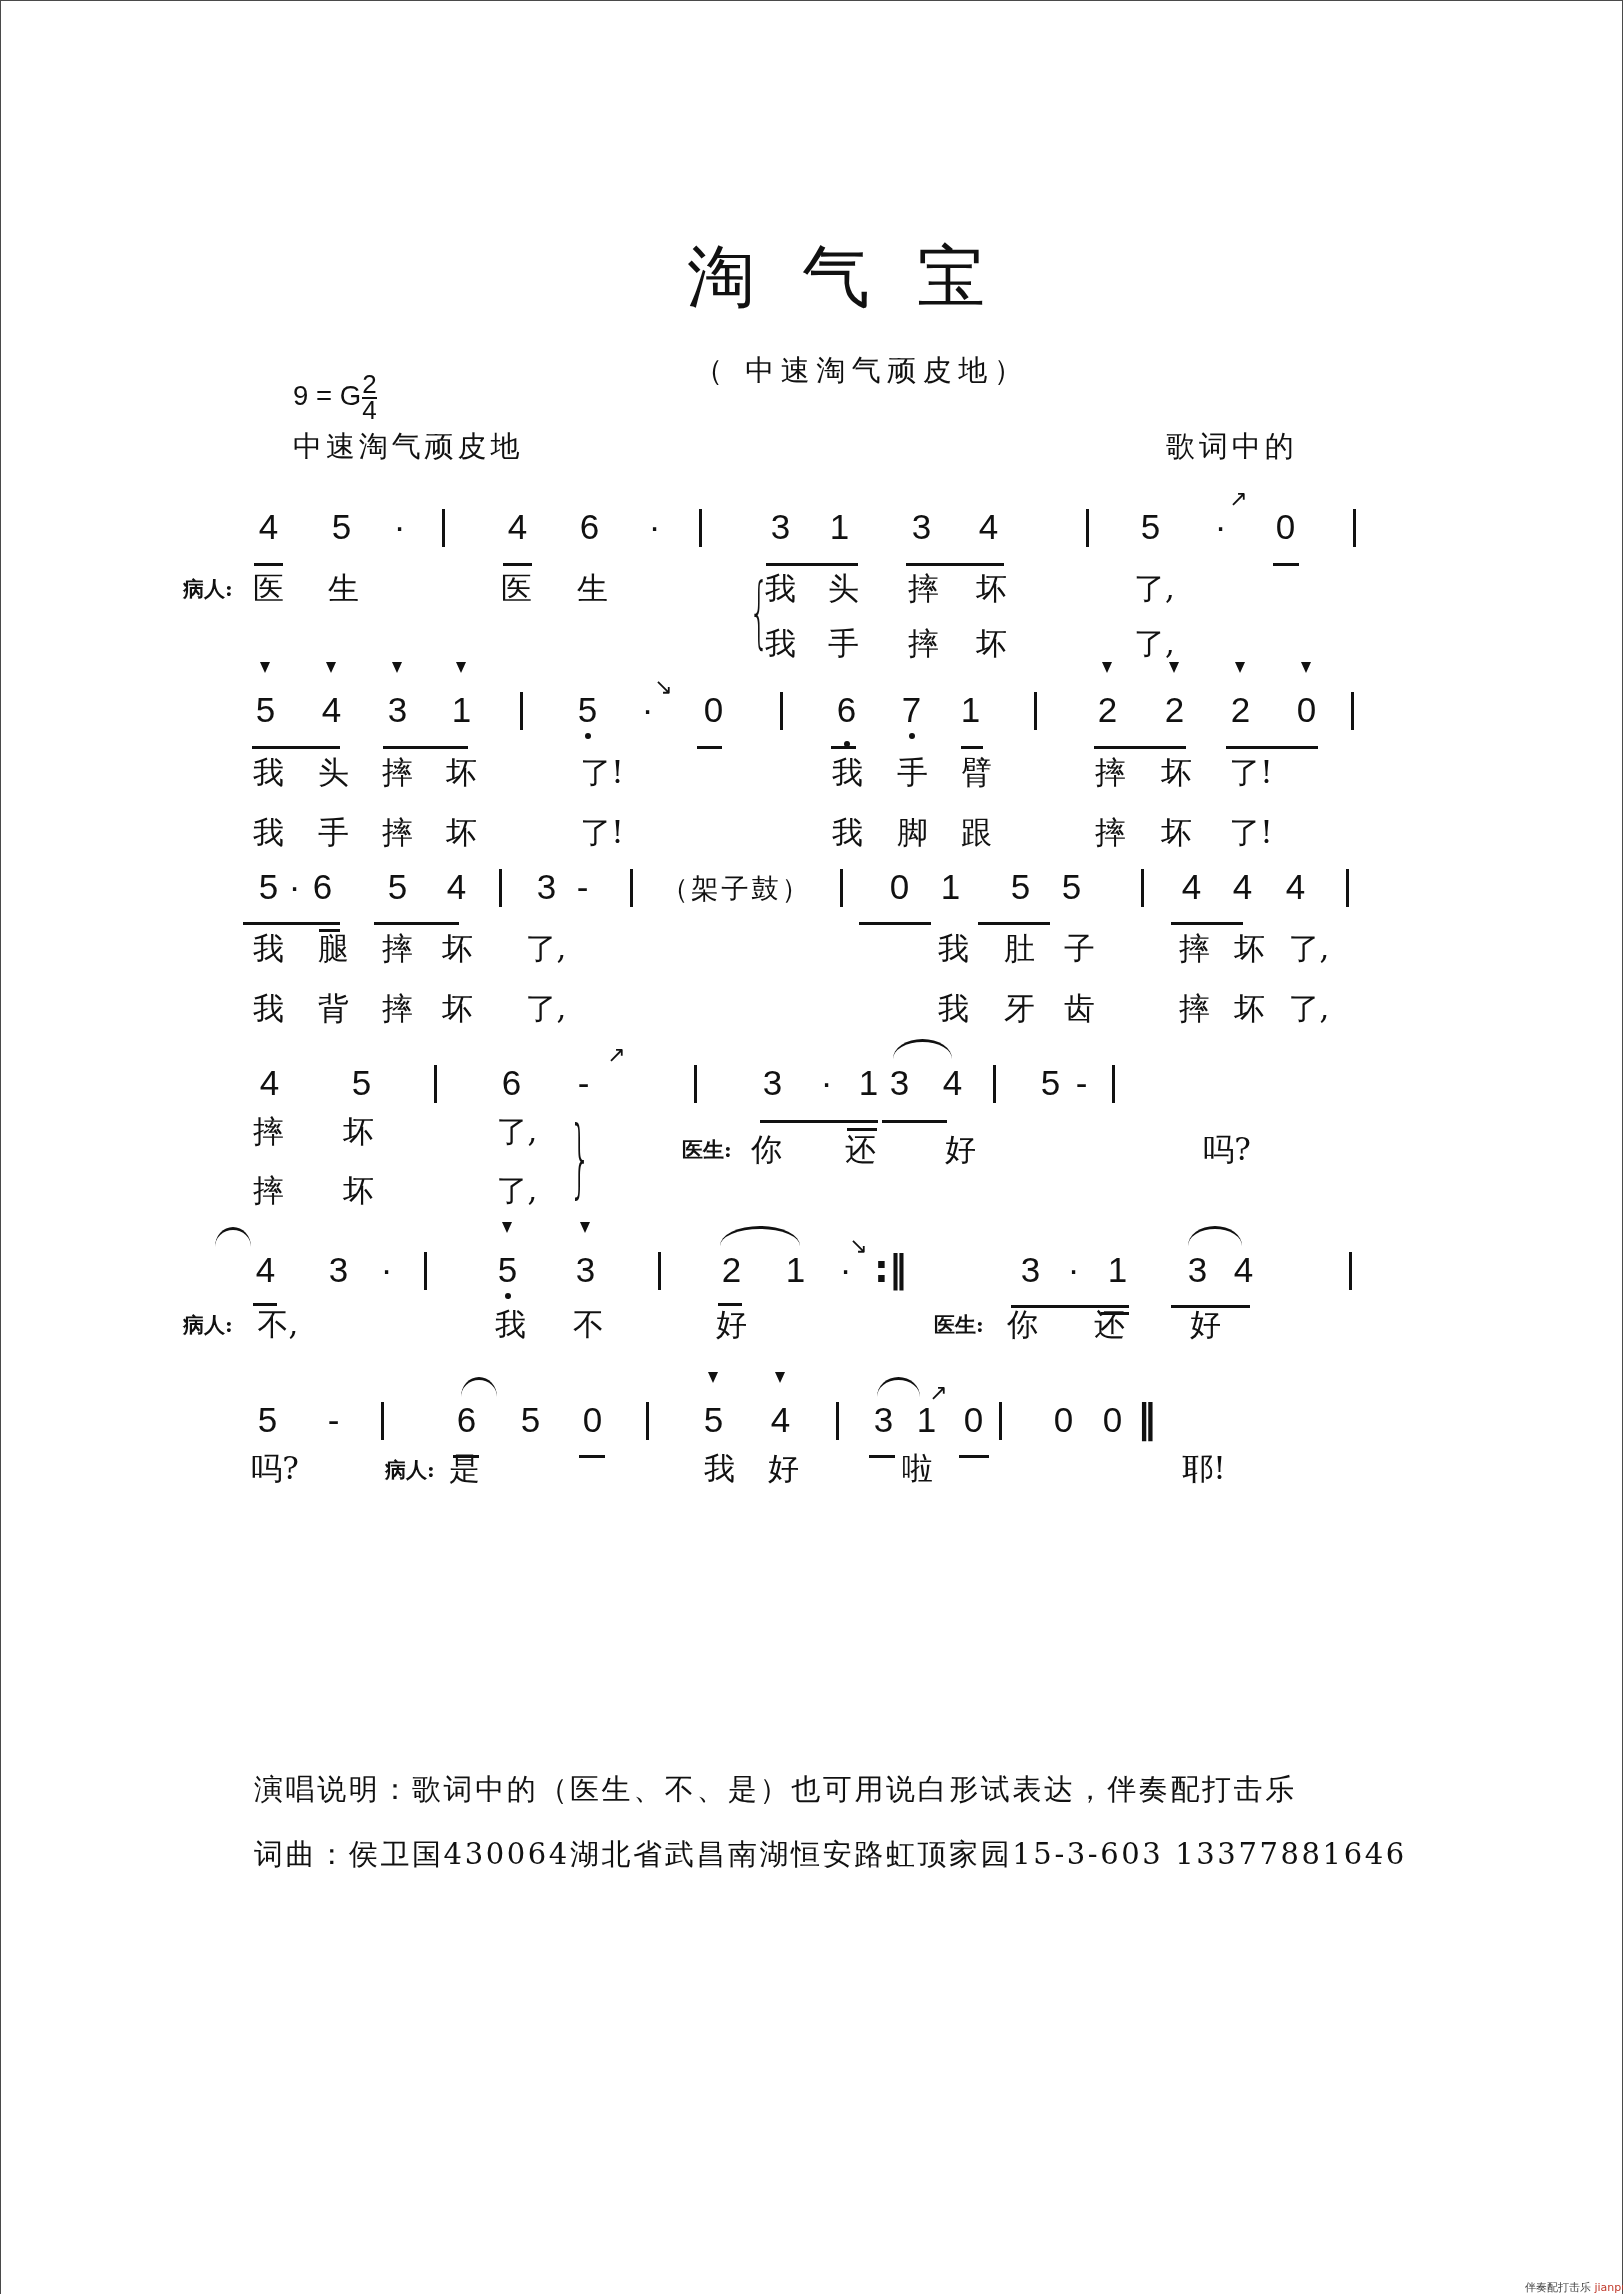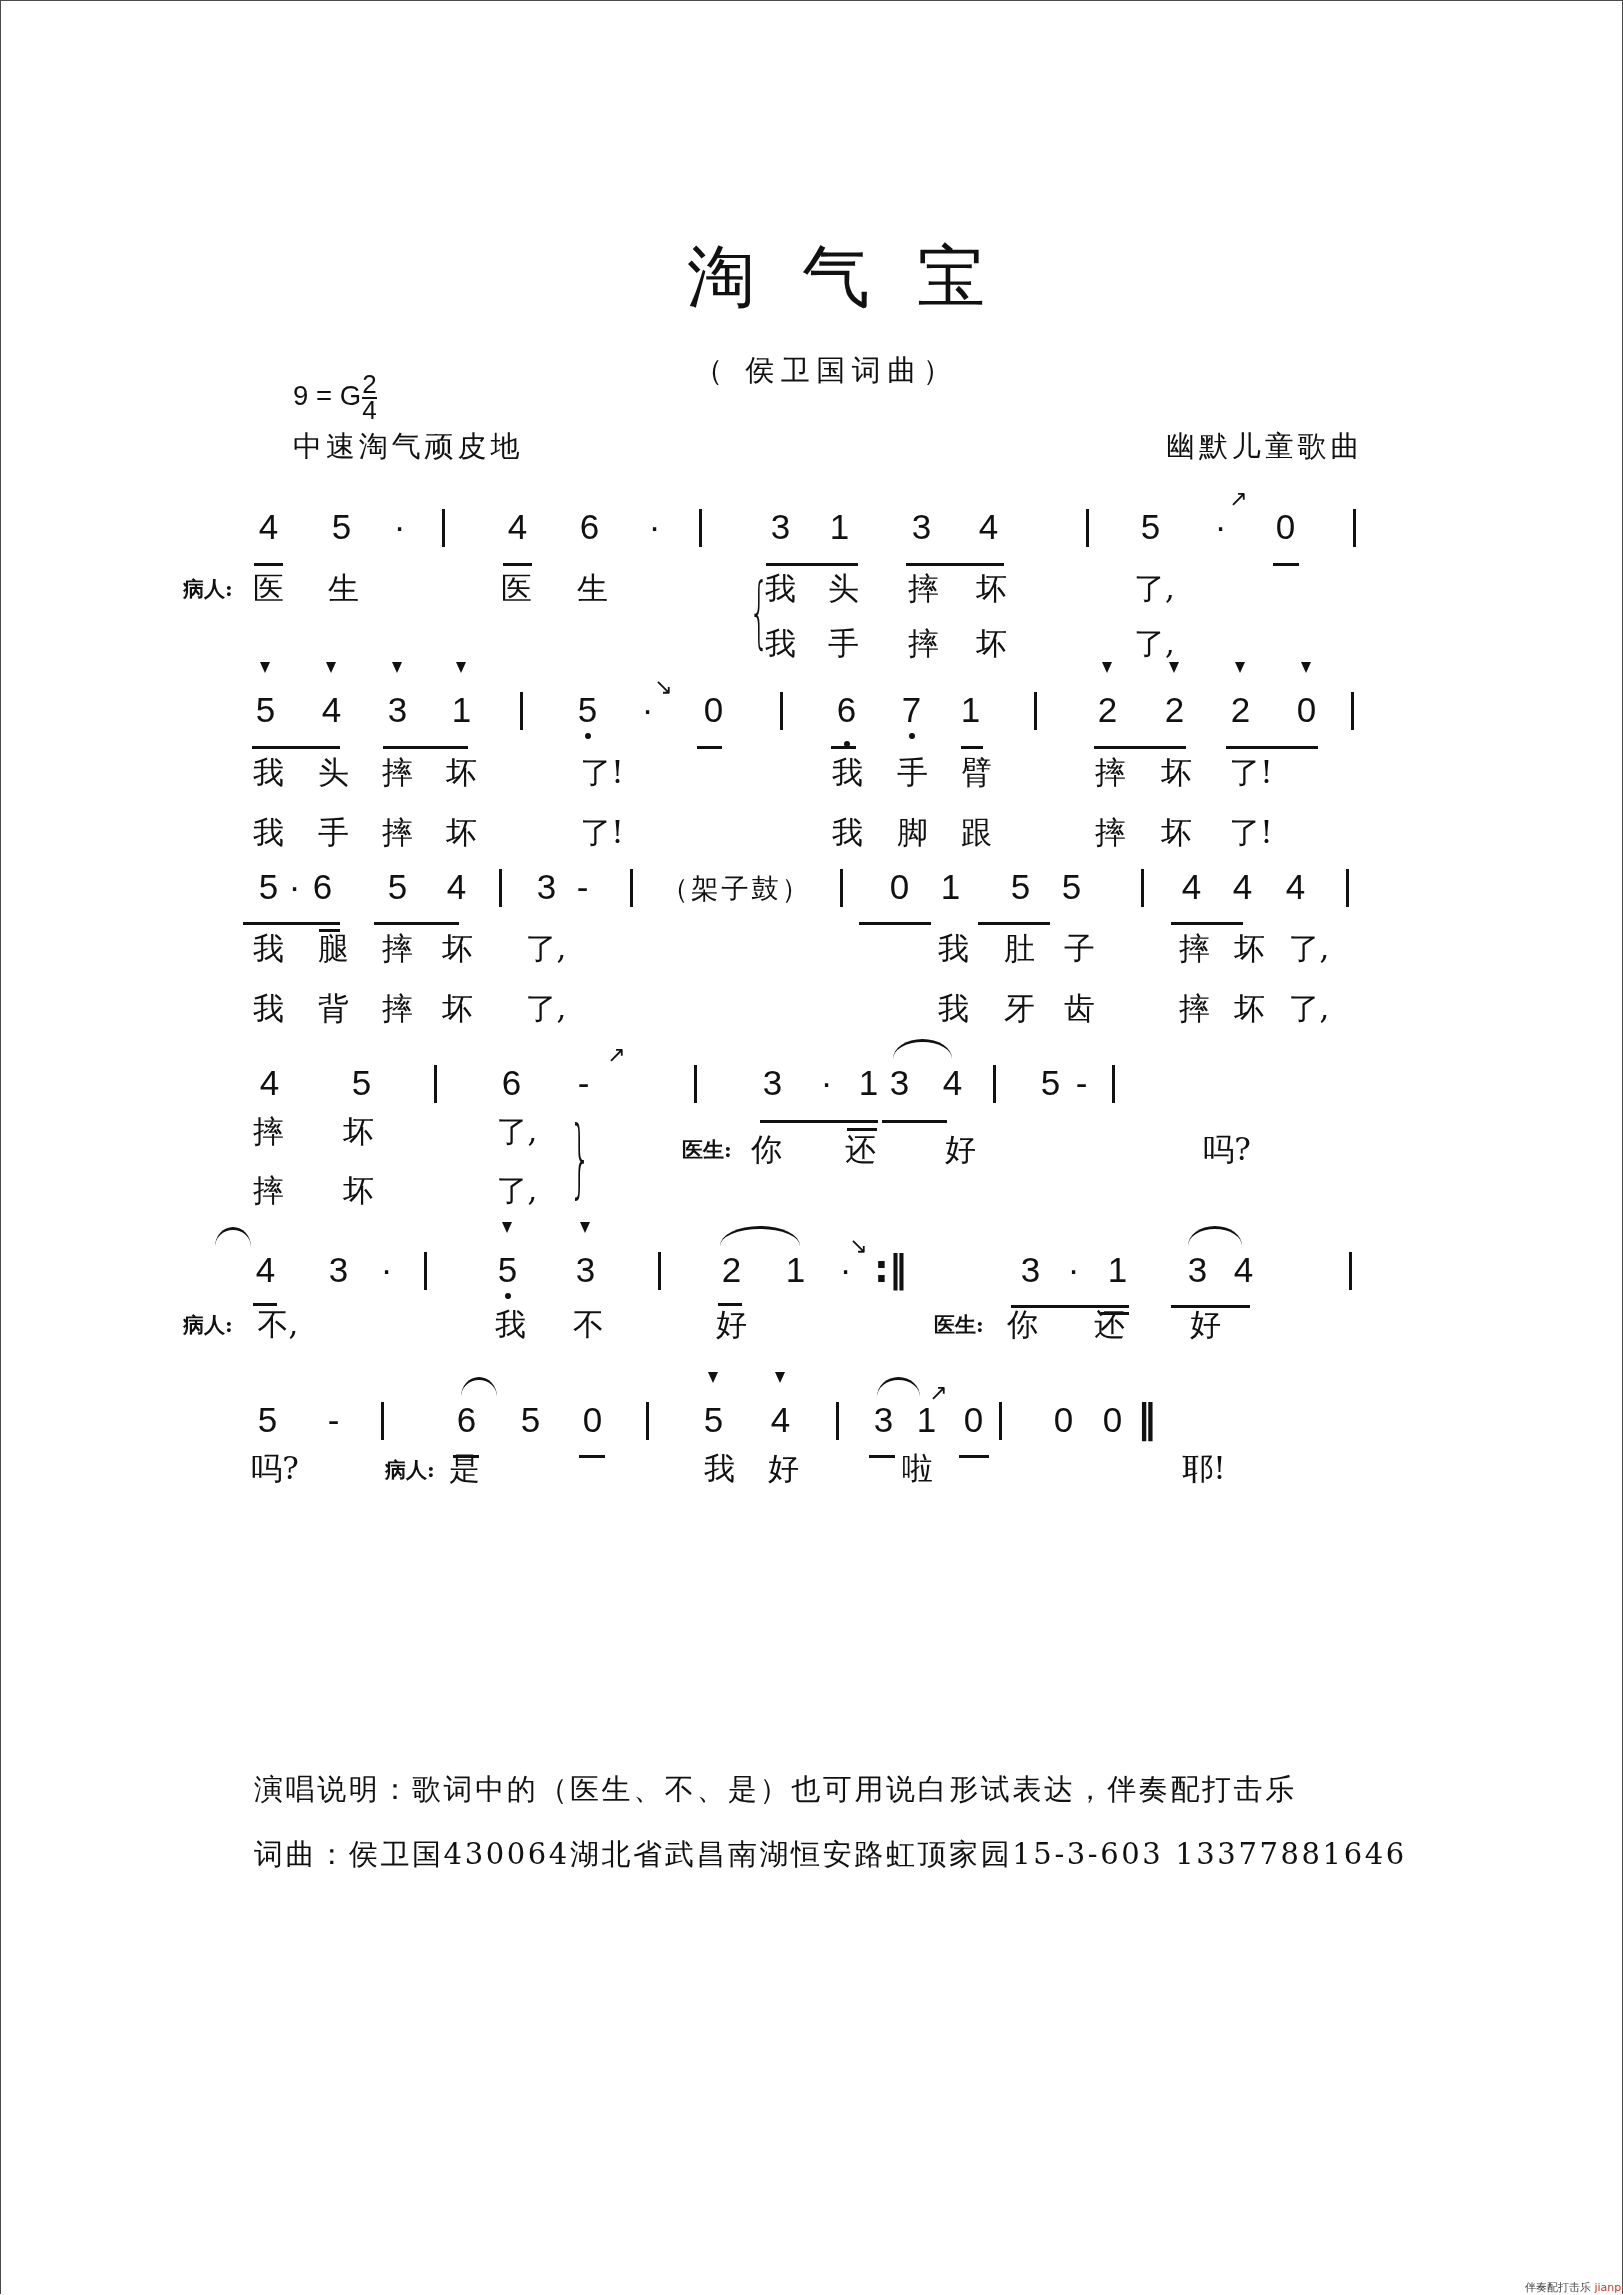--- a/index.html
+++ b/index.html
@@ -28,26 +28,26 @@
   .note{font-size:29px;letter-spacing:2.6px;}
   .wm{font-family:"DejaVu Sans",sans-serif;font-size:11px;color:#444;}
   .wm span{color:#c0392b;}
 </style>
 </head>
 <body>
 
 <div class="frame"></div>
 
 <div class="abs title" style="left:687px;top:232px;">淘气宝</div>
-<div class="abs subtitle" style="left:694px;top:351px;">（ 侯卫国词曲）</div>
+<div class="abs subtitle" style="left:694px;top:351px;">（ 中速淘气顽皮地）</div>
 <div class="abs key" style="left:293px;top:373px;">
   <span>9 = G</span><span class="frac"><span class="num">2</span><span class="den">4</span></span>
 </div>
 <div class="abs meta" style="left:293px;top:427px;">中速淘气顽皮地</div>
-<div class="abs meta" style="left:1166px;top:427px;">幽默儿童歌曲</div>
+<div class="abs meta" style="left:1166px;top:427px;">歌词中的</div>
 
 <div class="row" style="top:504px;">
   <span class="tok" style="left:252px">4</span>
   <span class="tok" style="left:325px">5</span>
   <span class="tok" style="left:383px">·</span>
   <span class="bar" style="left:442px"></span>
   <span class="tok" style="left:501px">4</span>
   <span class="tok" style="left:573px">6</span>
   <span class="tok" style="left:638px">·</span>
   <span class="bar" style="left:699px"></span>

